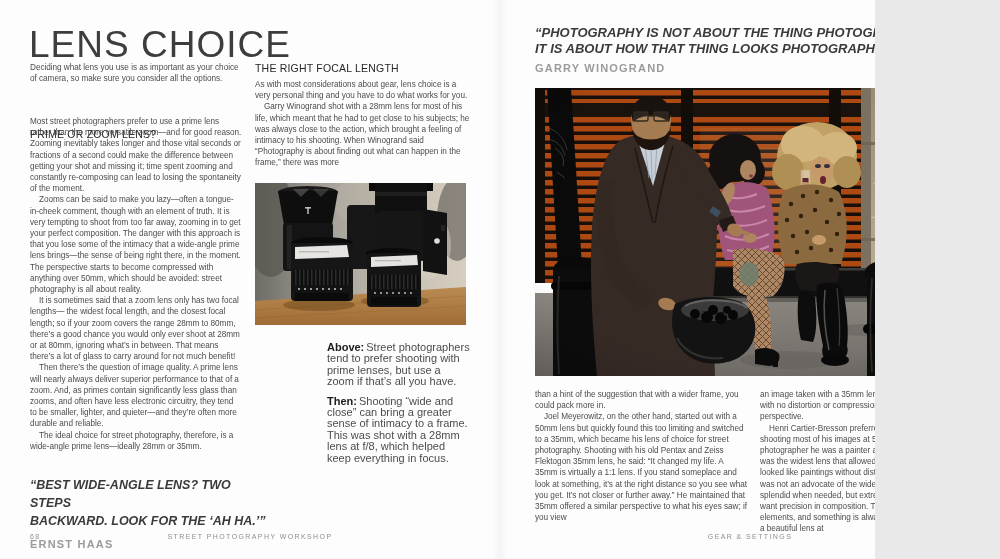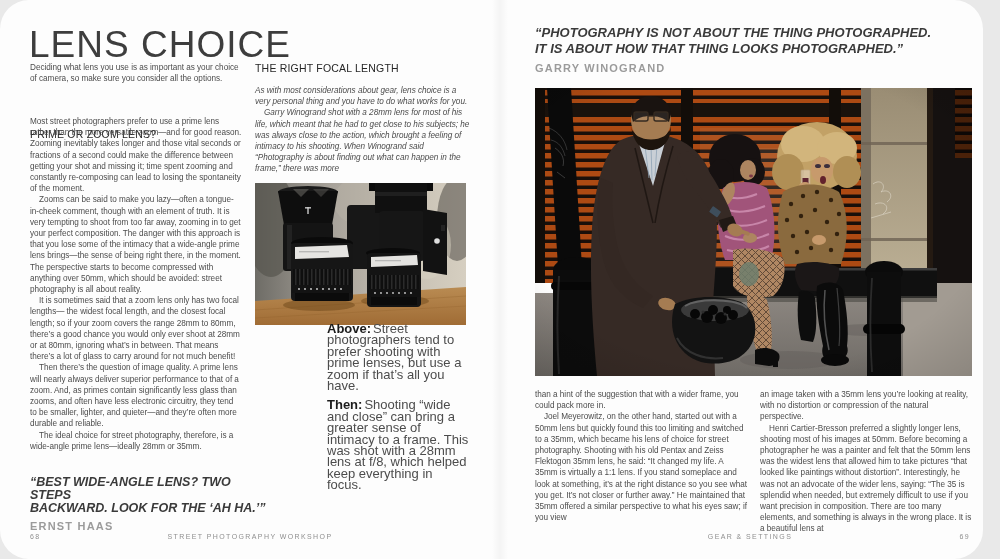--- a/index.html
+++ b/index.html
@@ -1,37 +1,37 @@
 <!DOCTYPE html>
 <html><head>
 <meta charset="utf-8">
 <style>
   html,body{margin:0;padding:0;background:#e9e9e9;}
-  .spread{position:relative;width:983px;height:559px;background:#fdfdfd;overflow:hidden;
-          font-family:"Liberation Sans",sans-serif;color:#4a4a4a;border-radius:29px;}
+  .spread{position:relative;width:875px;height:559px;background:#fdfdfd;overflow:hidden;
+          font-family:"Liberation Sans",sans-serif;color:#4a4a4a;}
   .gutter{position:absolute;left:492px;top:0;width:16px;height:559px;pointer-events:none;
           background:linear-gradient(to right,rgba(0,0,0,0),rgba(0,0,0,0.035),rgba(0,0,0,0));}
   
   .page-title{position:absolute;left:29px;top:24px;font-size:37px;font-weight:300;
               letter-spacing:1px;color:#3d3d3d;margin:0;}
   .section-head{font-size:10.5px;font-weight:400;color:#262626;letter-spacing:.2px;margin:0 0 4px 0;}
   .body-text{font-size:8.2px;line-height:11.2px;color:#4c4c4c;letter-spacing:-.03px;}
   .body-text p{margin:0;}
   .body-text p.ind{text-indent:9px;}
   .intro{position:absolute;left:30px;top:62px;width:212px;}
   .h-col1{position:absolute;left:30px;top:104px;margin-top:24px;}
   .col1-body{position:absolute;left:30px;top:116px;width:212px;}
   .h-col2{position:absolute;left:255px;top:62px;}
-  .col2-body{position:absolute;left:255px;top:85px;width:215px;font-style:italic;}
+  .col2-body{position:absolute;left:255px;top:79px;width:215px;}
   .pull-quote{font-style:italic;font-weight:bold;color:#3a3a3a;}
-  .pq-left{position:absolute;left:30px;top:476px;width:240px;font-size:12.5px;line-height:13px;}
+  .pq-left{position:absolute;left:30px;top:476px;width:240px;font-size:12.5px;line-height:18px;}
   .pq-right{position:absolute;left:535px;top:25px;width:450px;font-size:13px;line-height:15.5px;}
   .pq-attr{font-style:normal;font-weight:bold;font-size:11px;letter-spacing:1.2px;
            color:#9b9b9b;margin-top:5px;}
-  .captions{position:absolute;left:327px;top:323px;width:143px;font-size:13px;
+  .captions{position:absolute;left:327px;top:342px;width:143px;font-size:11px;
             line-height:11.4px;color:#4c4c4c;}
   .captions p{margin:0 0 8px 0;}
   .cap-label{font-weight:bold;color:#1c1c1c;margin-right:2px;}
   .footer-item{position:absolute;top:533px;font-size:7px;letter-spacing:1.4px;color:#8f8f8f;}
   .fl-num{left:30px;}
   .fl-running{left:0;width:500px;text-align:center;}
   .fr-running{left:500px;width:500px;text-align:center;}
   .fr-num{left:940px;width:30px;text-align:right;}
   
   figure{margin:0;padding:0;}

